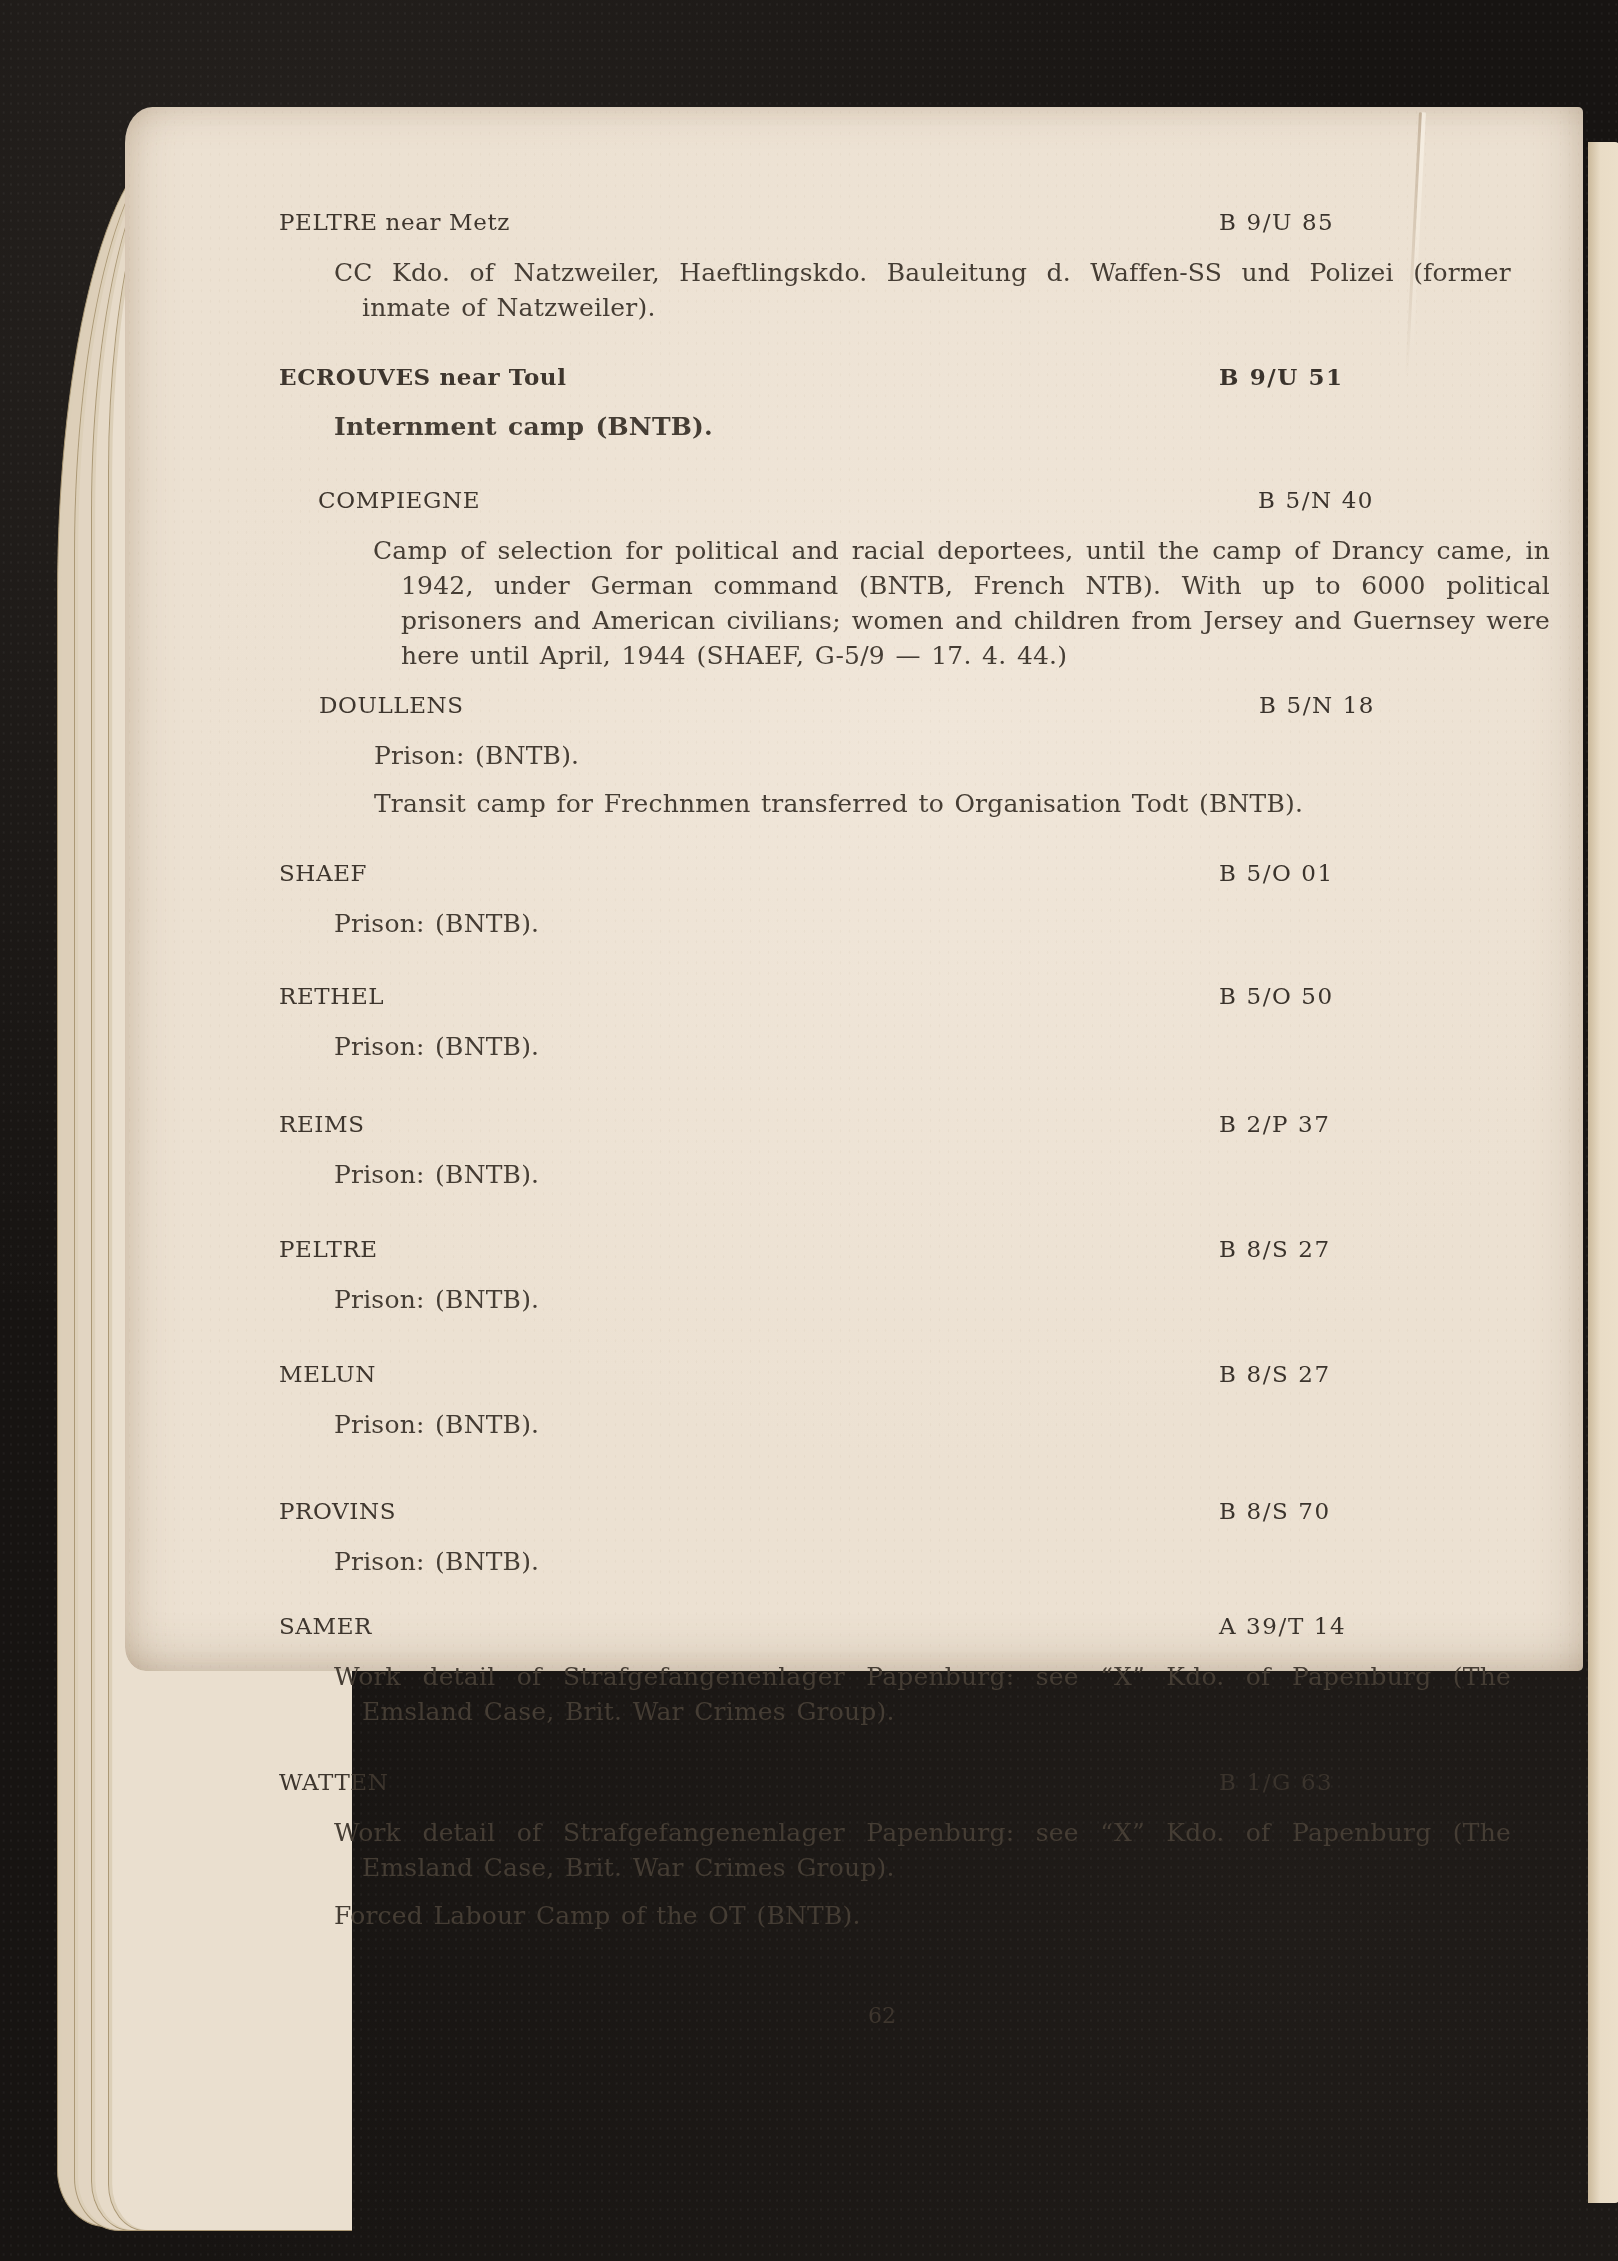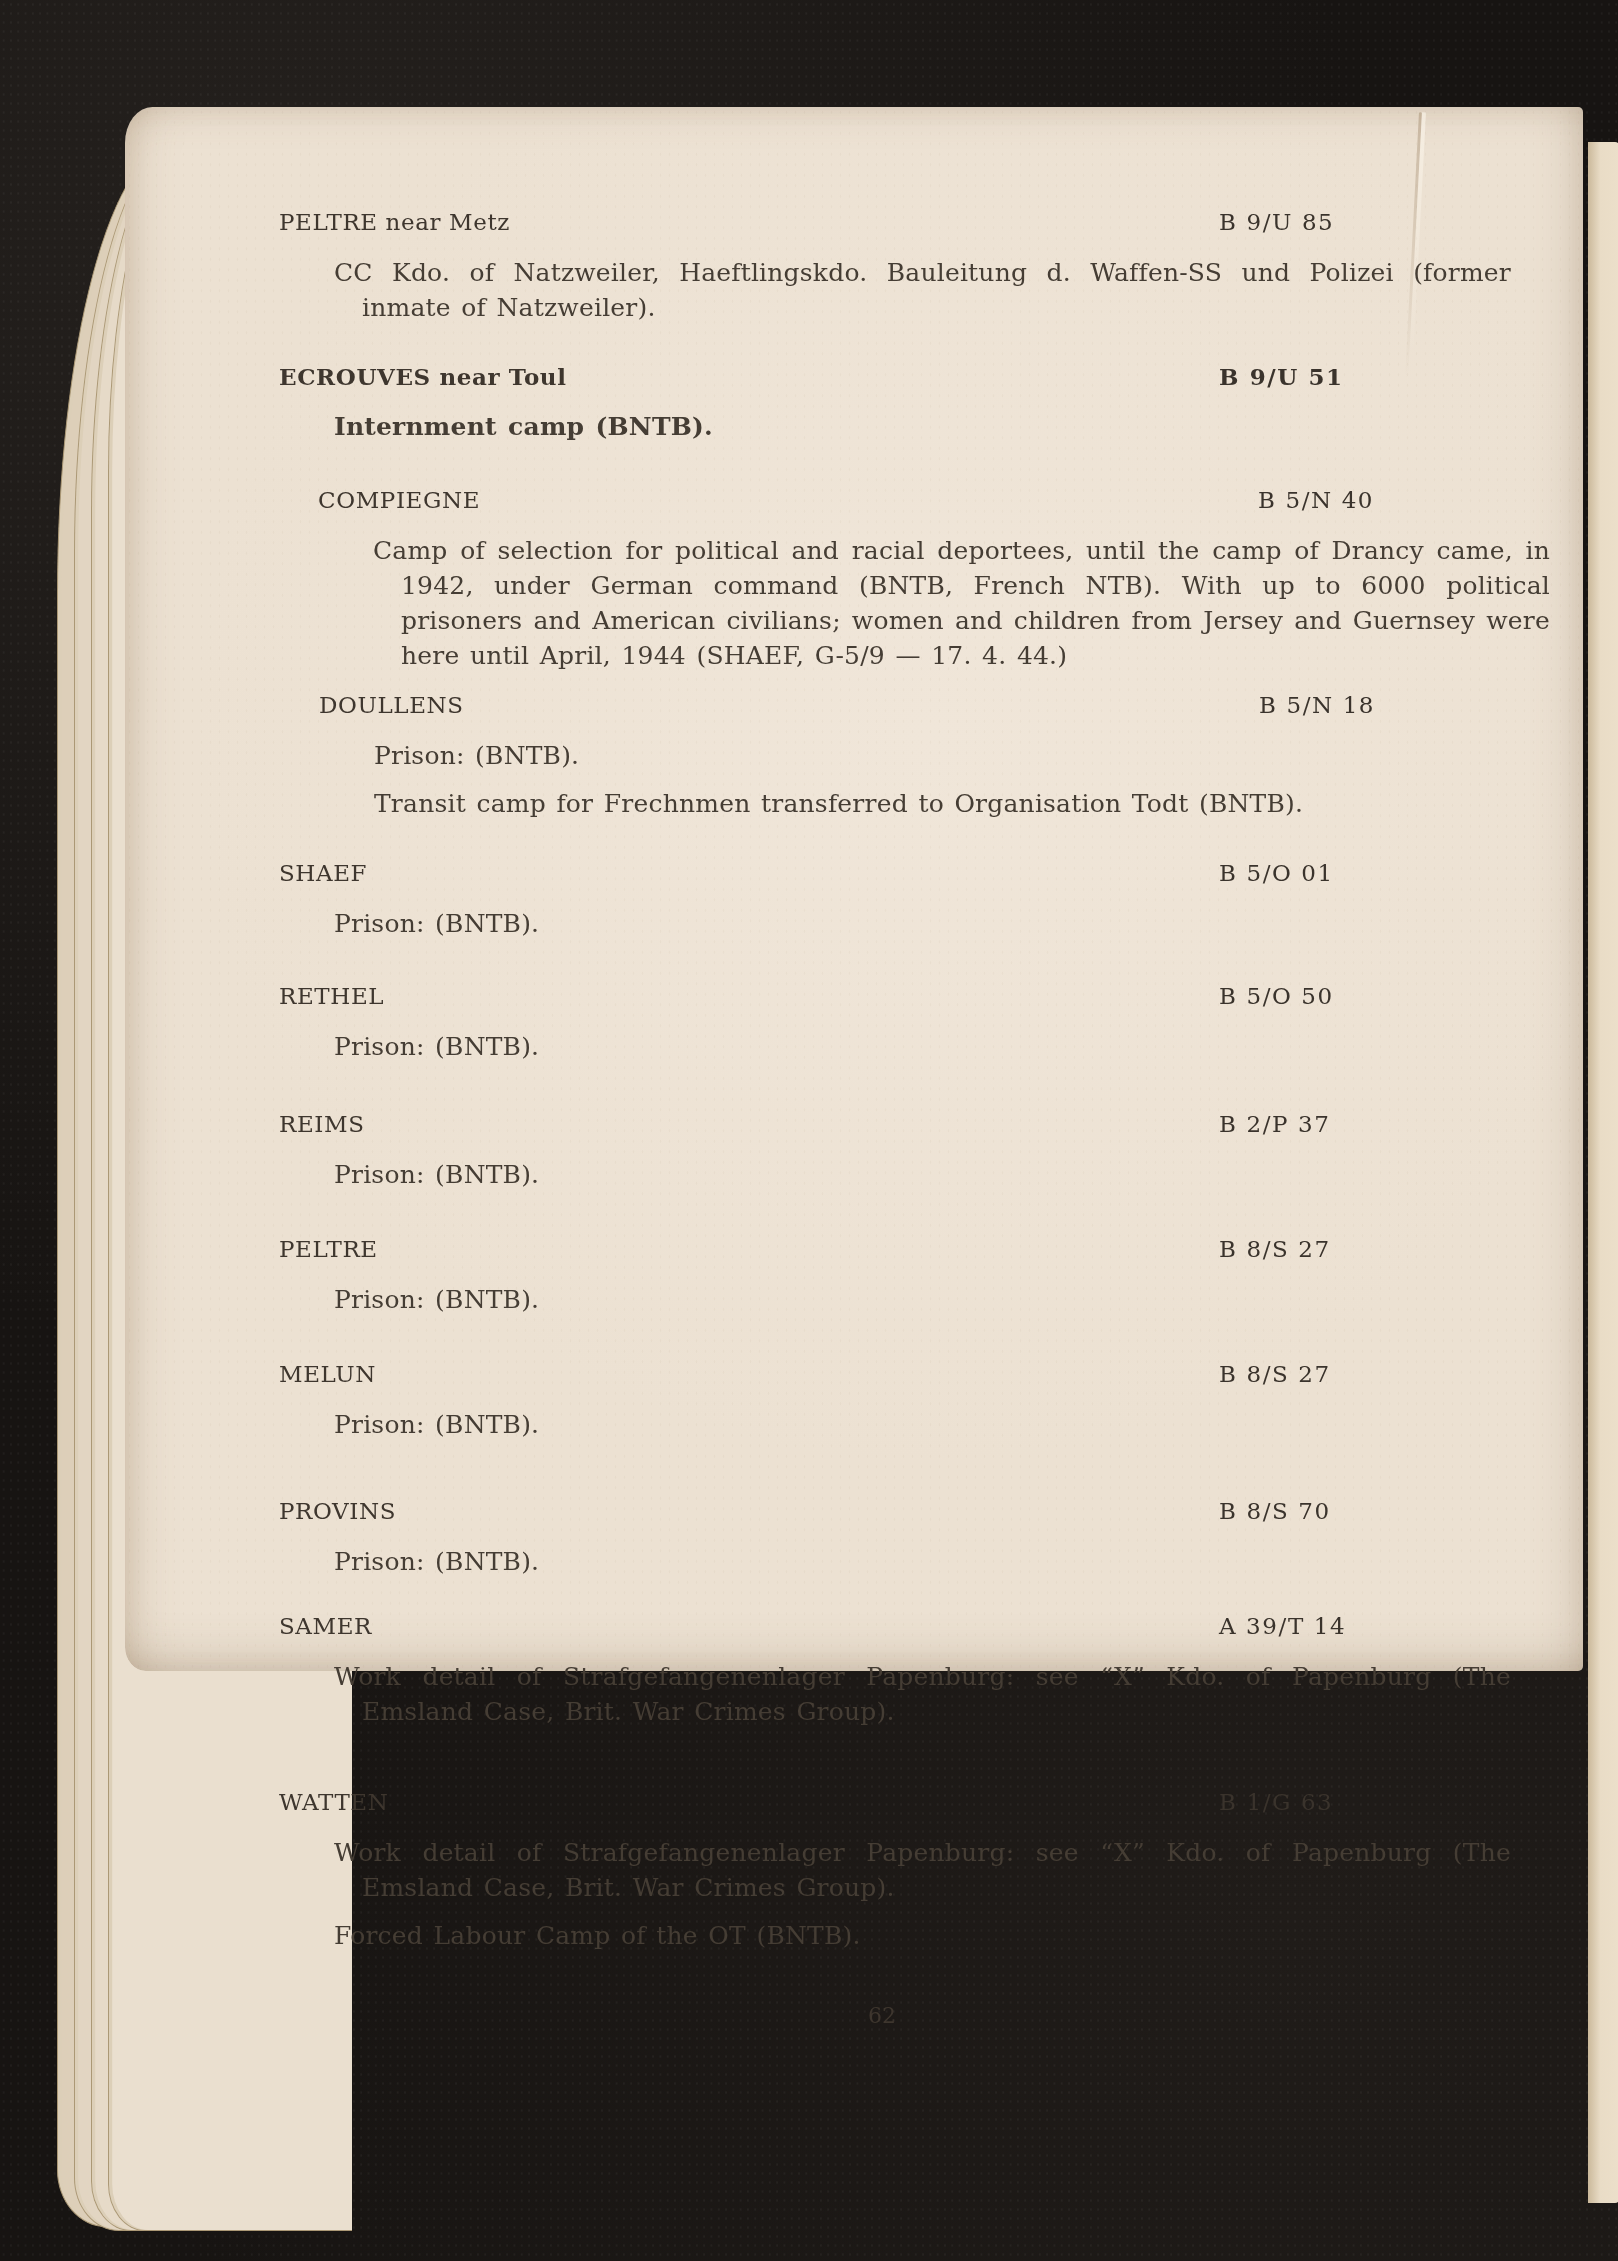--- a/index.html
+++ b/index.html
@@ -110,21 +110,21 @@
   .e1  { top: 256px; font-weight: bold;  }
   .e2  { top: 380px; padding-left: 39px;  }
   .e3  { top: 585px; padding-left: 40px;  }
   .e4  { top: 753px;  }
   .e5  { top: 876px; }
   .e6  { top: 1004px; }
   .e7  { top: 1129px; }
   .e8  { top: 1254px; }
   .e9  { top: 1391px; }
   .e10 { top: 1506px; }
-  .e11 { top: 1662px; margin-top: 20px; }
+  .e11 { top: 1662px; }
 
   .folio {
     position: absolute;
     left: 676px; top: 1896px; width: 162px;
     text-align: center;
     font-size: 22px;
     color: #3e362e;
   }
 </style>
 </head>

